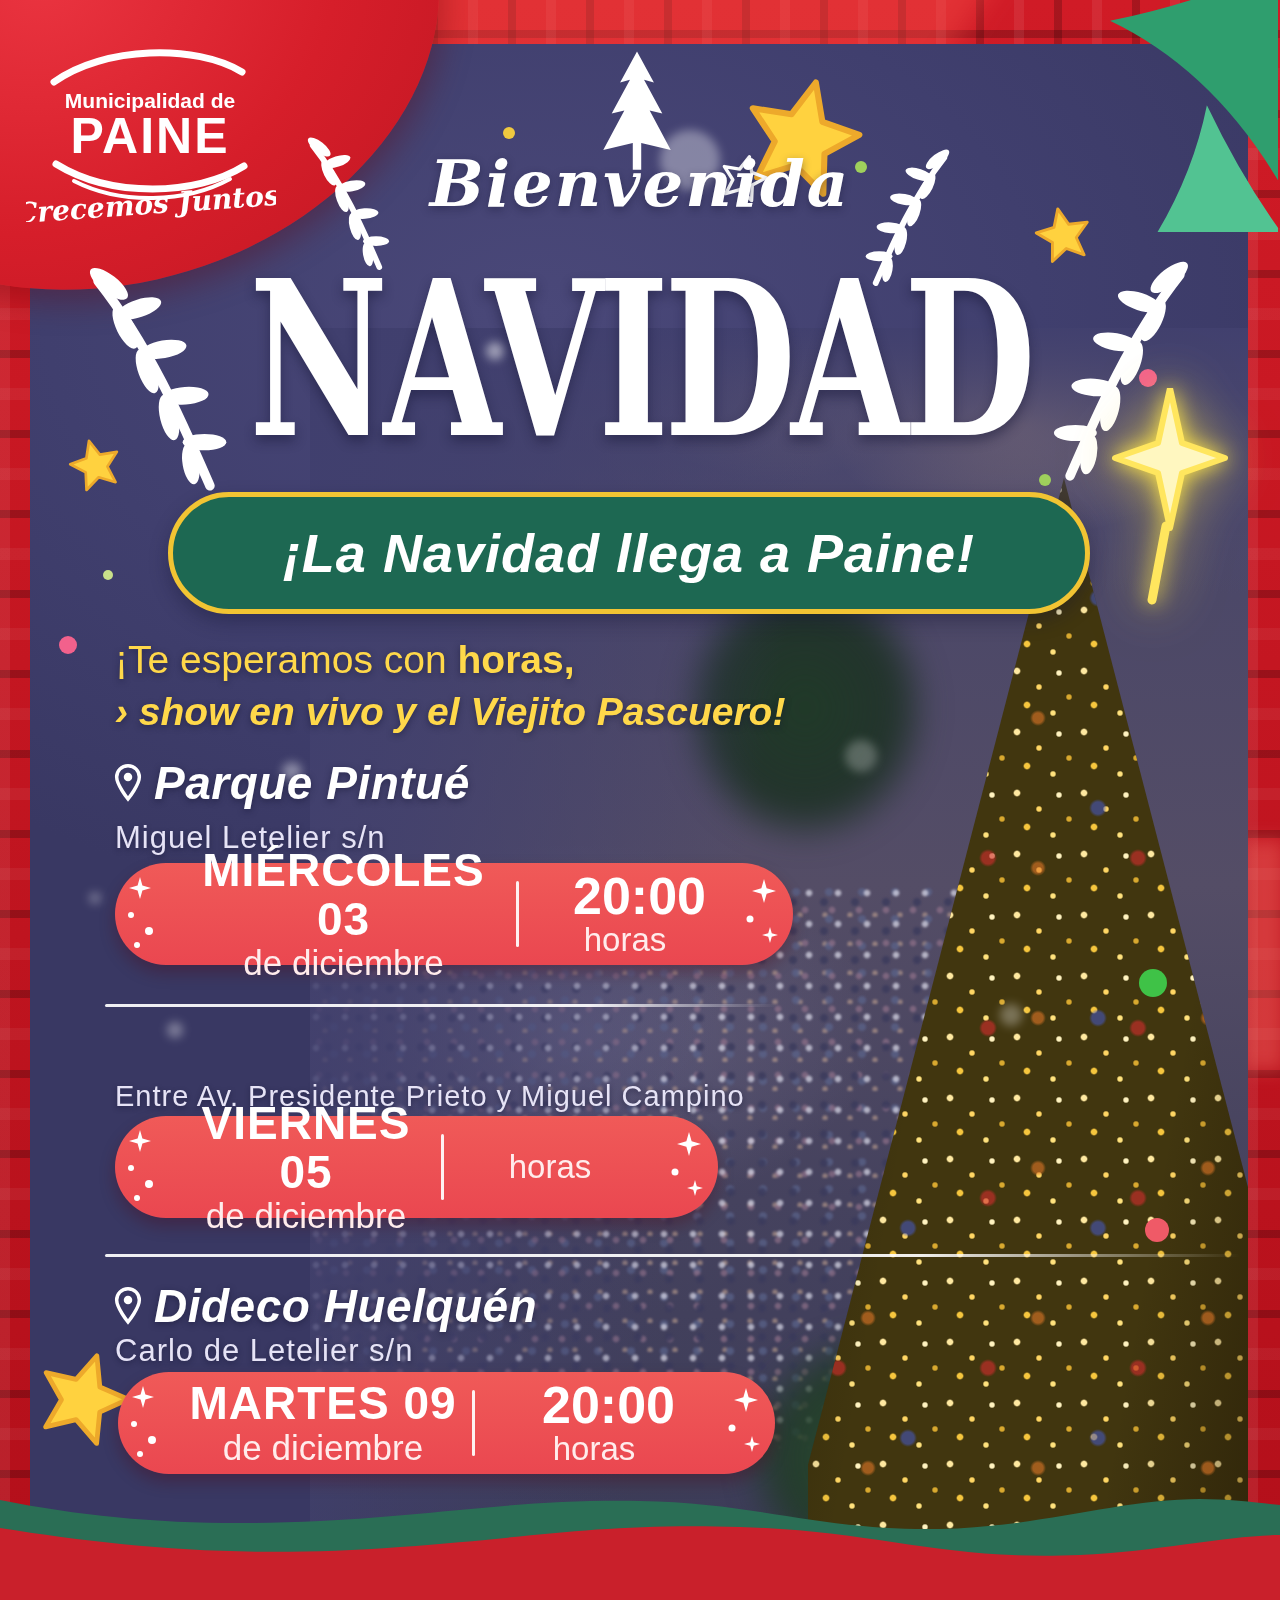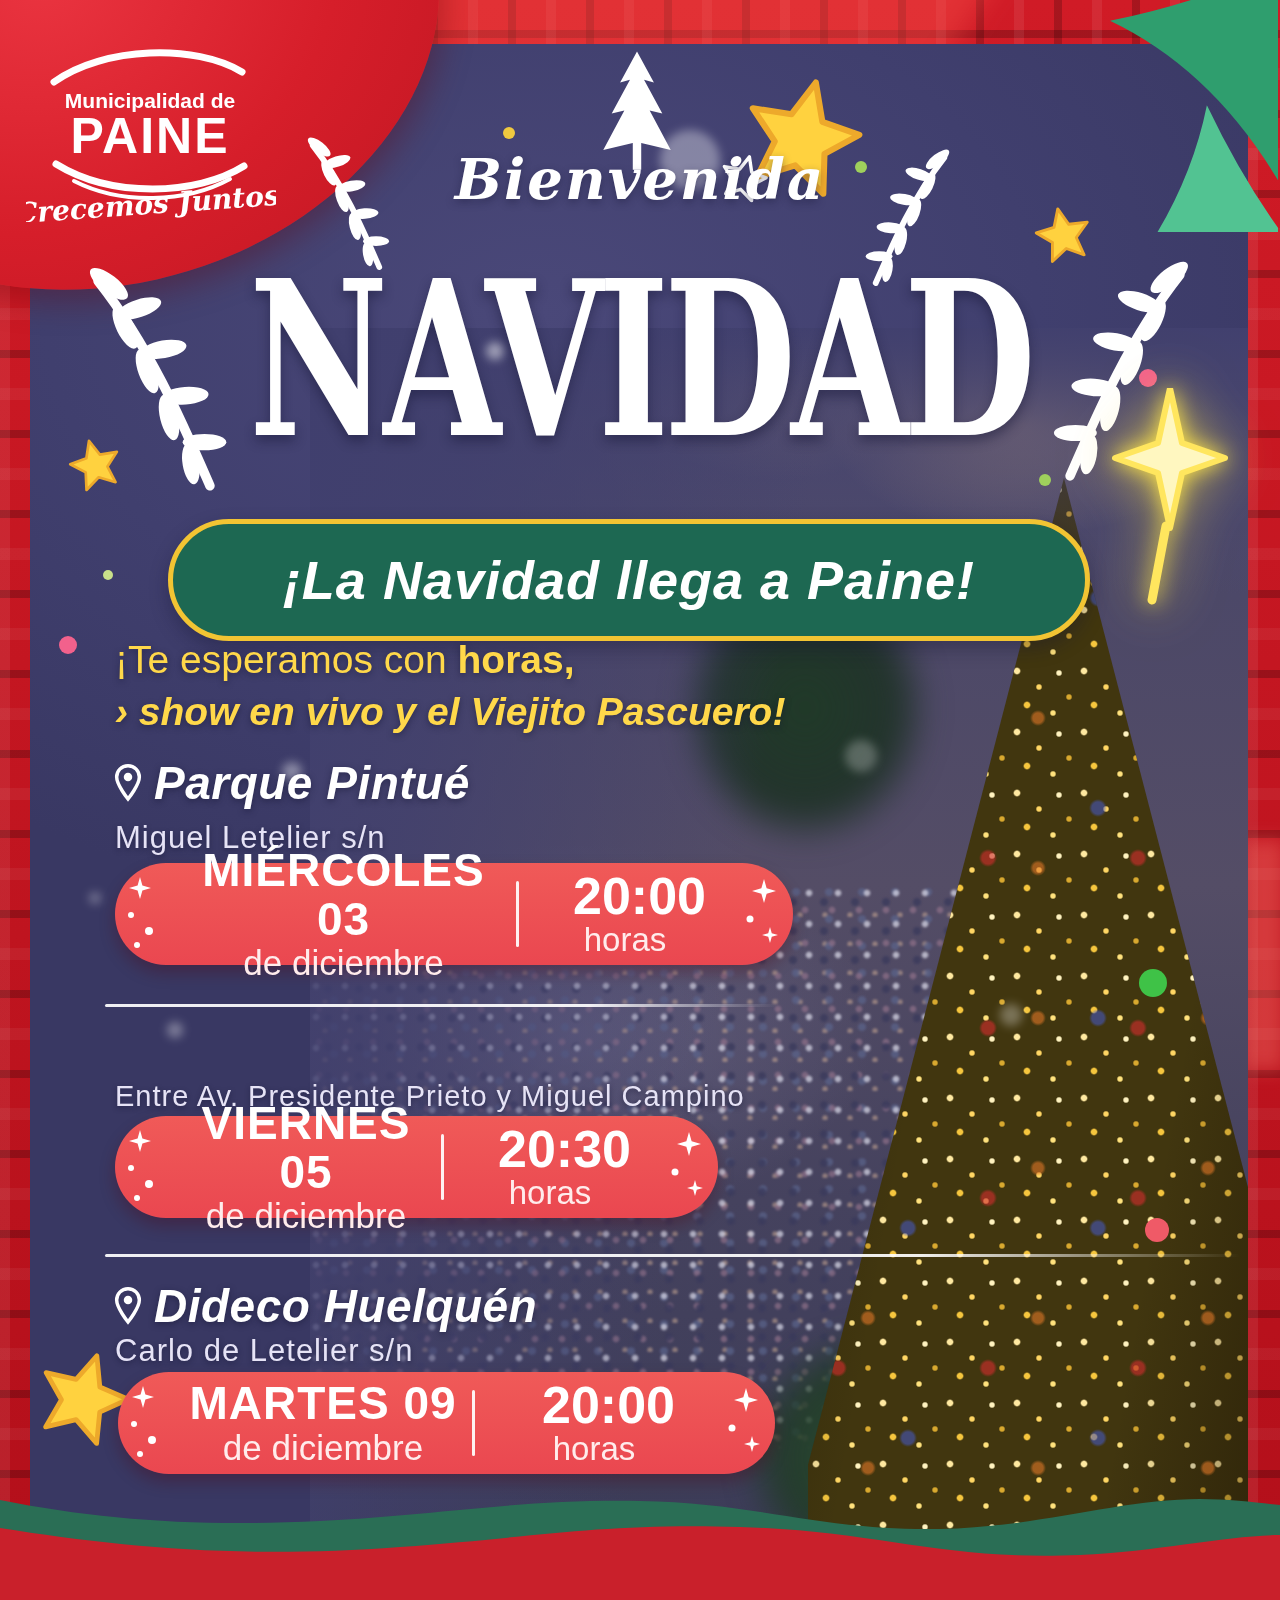--- a/index.html
+++ b/index.html
@@ -70,31 +70,31 @@
   .confetti{position:absolute; border-radius:50%;}
   
   .swoosh{position:absolute; left:-215px; top:-218px; width:660px; height:500px;
     border-radius:50%; transform:rotate(-17deg);
     background:radial-gradient(ellipse at 42% 36%, #ea3440 0%, #d61e2a 55%, #c01622 100%);
     box-shadow:0 12px 32px rgba(100,0,10,.35);}
   .logo-svg{position:absolute; left:26px; top:22px;}
   
   .script-title{position:absolute; left:0; right:0; top:146px; text-align:center;
     color:#fff; font-family:"DejaVu Serif", serif; font-style:italic; font-weight:bold;
-    font-size:56px; letter-spacing:2px; text-shadow:0 3px 8px rgba(20,20,50,.4);}
+    font-size:64px; letter-spacing:2px; text-shadow:0 3px 8px rgba(20,20,50,.4);}
   .main-title{position:absolute; left:0; right:0; top:252px; margin:0; text-align:center;
     color:#fff; font-family:"DejaVu Serif", serif; font-weight:bold;
     font-size:152px; line-height:1; letter-spacing:-5px;
     transform:scaleY(1.42); transform-origin:top center;
     text-shadow:0 4px 10px rgba(20,20,50,.45);}
   
   .banner{position:absolute; left:168px; top:492px; width:912px; height:112px;
     background:#1d6852; border:5px solid #f2c433; border-radius:64px;
     display:flex; align-items:center; justify-content:center;
-    box-shadow:0 8px 18px rgba(20,20,50,.35);margin-top:27px;}
+    box-shadow:0 8px 18px rgba(20,20,50,.35);}
   .banner span{color:#fff; font-size:54px; font-weight:bold; font-style:italic; letter-spacing:1px;}
   
   .intro{position:absolute; left:115px; top:634px; width:820px; color:#ffd84a;
     font-size:39px; line-height:1.34; text-shadow:0 2px 6px rgba(20,20,50,.5);}
   .intro .bold{font-weight:bold;}
   .intro .l2{font-weight:bold; font-style:italic;}
   
   .loc-head{position:absolute; left:112px; display:flex; align-items:center; gap:10px;}
   .loc-head h2{margin:0; color:#fff; font-size:46px; font-weight:bold; font-style:italic;
     letter-spacing:.5px; text-shadow:0 2px 6px rgba(20,20,50,.5);}
@@ -320,21 +320,20 @@
           <circle cx="26" cy="56" r="4" fill="#fff"></circle>
           <circle cx="14" cy="70" r="3" fill="#fff"></circle>
         </svg>
     </div>
     <div class="p-date">
       <div class="p-day">VIERNES 05</div>
       <div class="p-sub">de diciembre</div>
     </div>
     <div class="vline"></div>
     <div class="p-time">
-      <div class="p-hr">20:30</div>
       <div class="p-hsub">horas</div>
     </div>
     <div class="spark spark-r">
       <svg width="44" height="78" viewBox="0 0 44 78">
           <use href="#spark4" fill="#fff" x="12" y="4" width="24" height="24"></use>
           <circle cx="10" cy="44" r="3.5" fill="#fff"></circle>
           <use href="#spark4" fill="#fff" x="22" y="52" width="16" height="16"></use>
         </svg>
     </div>
   </div>

